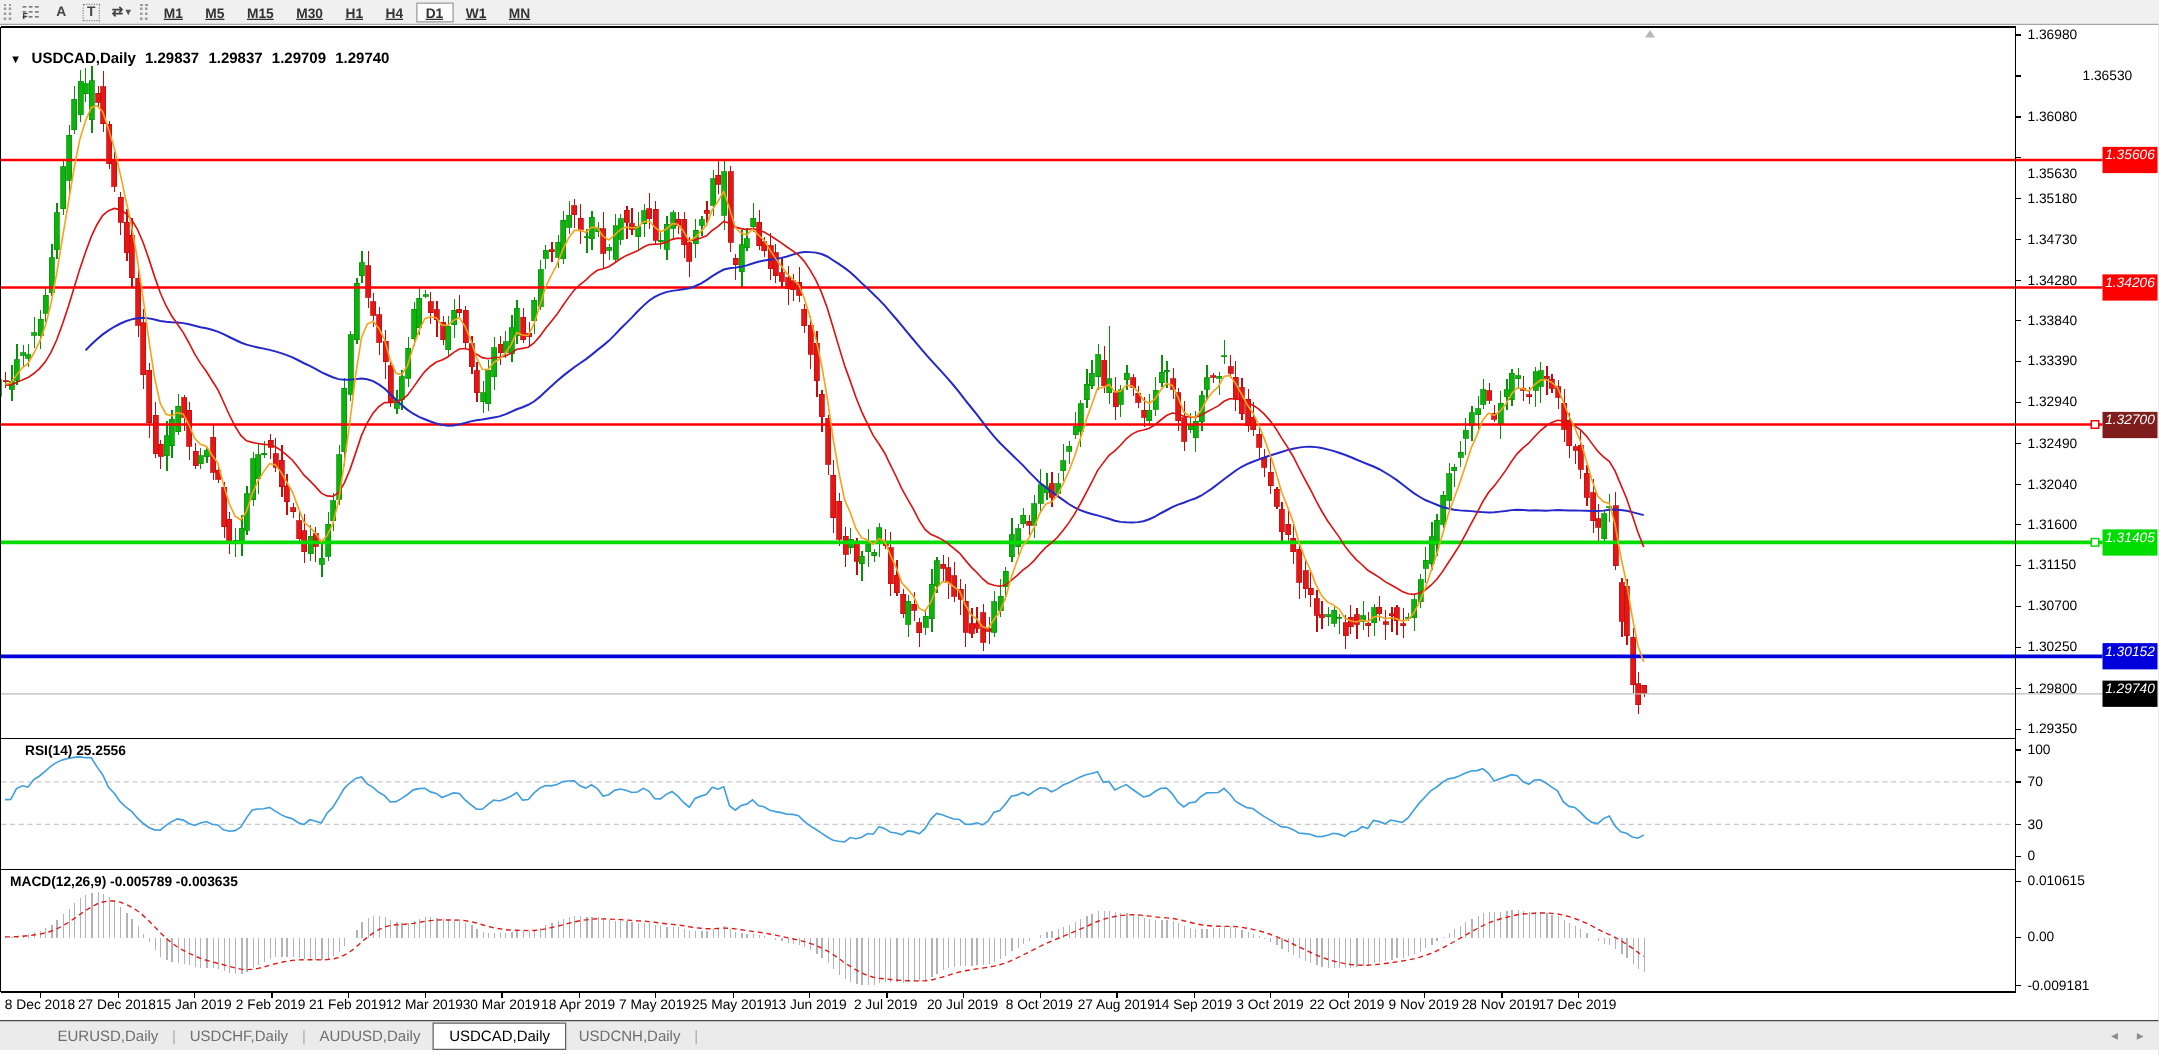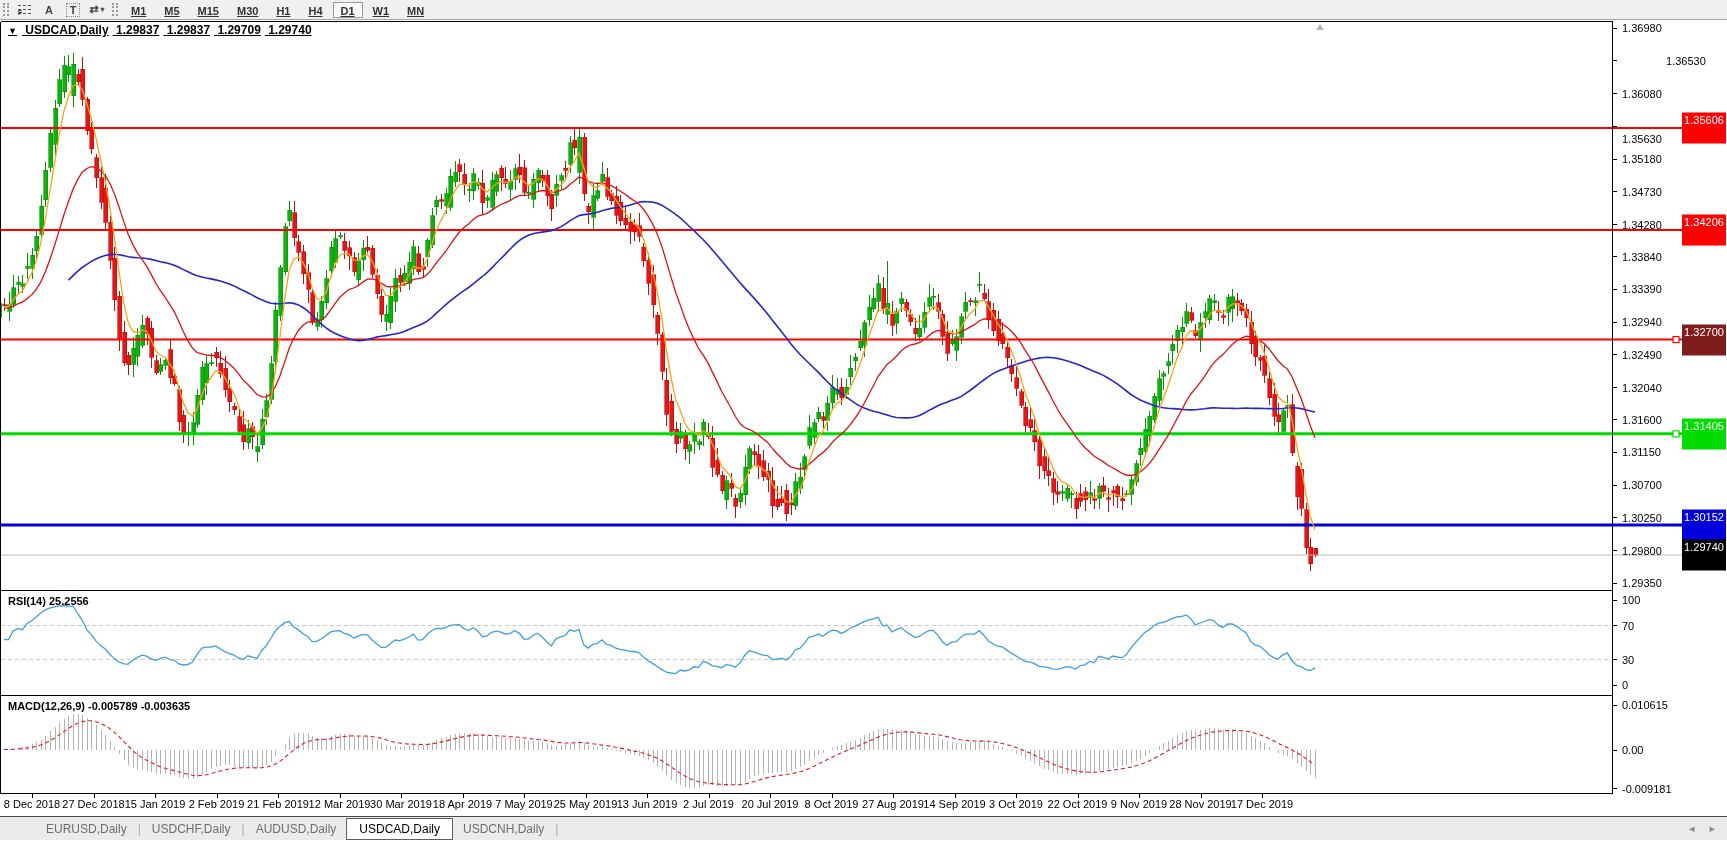--- a/index.html
+++ b/index.html
@@ -16,28 +16,28 @@
   .tool-btn { min-width:24px; height:17px; display:flex; align-items:center; justify-content:center;
               color:#444; font-size:11px; font-weight:700; cursor:default; padding:0 4px; }
   .tool-btn svg { display:block; }
   .tf-btn { padding:1px 7px; height:16px; line-height:14px; font-size:11px; font-weight:700;
             color:#333; margin:0 1px; border:1px solid transparent;text-decoration:underline; }
   .tf-btn.active { background:#fbfbfb; border:1px solid #999; }
   .dropdown-caret { font-size:8px; color:#555; margin-left:2px; }
   
   #chart-svg { position:absolute; left:0; top:0; }
   .ovl { position:absolute; white-space:nowrap; }
-  #chart-title { left:8px; top:23px; font-size:12px; font-weight:700; color:#000;text-decoration:underline; }
+  #chart-title { left:8px; top:39px; font-size:12px; font-weight:700; color:#000; }
   #chart-title .caret { font-size:9px; margin-right:5px; }
   #chart-title span { margin-right:4px; }
   .panel-label { font-size:11px; font-weight:700; color:#000; }
   .axis-label { position:absolute; left:1622px; font-size:11px; color:#000;
                 transform:translateY(-50%); }
-  .chip { position:absolute; left:1682px; width:44px; height:31px; line-height:15px;
-          font-size:11px; color:#fff; text-align:center; transform:translateY(-50%); }
+  .chip { position:absolute; left:1682px; width:44px; height:21px; line-height:15px;
+          font-size:11px; color:#fff; text-align:center; transform:translateY(-50%);font-style:italic; }
   .date-label { position:absolute; top:798px; font-size:11px; color:#000;
                 transform:translateX(-50%); }
   
   #tabbar { position:absolute; left:0; top:816px; width:1727px; height:24px;
             background:#ebebeb; border-top:1px solid #4a4a4a;
             display:flex; align-items:center; padding-left:36px; }
   .tab { padding:4px 10px; font-size:12px; color:#6e6e6e; cursor:default; }
   .tab.active { background:#fff; border:1px solid #5f5f5f; color:#000; padding:3px 12px; }
   .tabsep { color:#aaa; font-size:12px; padding:0 1px; }
   #tab-arrows { position:absolute; right:6px; top:822px; color:#8c8c8c; font-size:11px; }
@@ -745,21 +745,21 @@
 
   <div id="chart-title" class="ovl">
     <span class="caret">▼</span>
     <span>USDCAD,Daily</span>
     <span>1.29837</span>
     <span>1.29837</span>
     <span>1.29709</span>
     <span>1.29740</span>
   </div>
 
-  <div id="rsi-label" class="ovl panel-label" style="left:8px;top:595px;text-align:center;">
+  <div id="rsi-label" class="ovl panel-label" style="left:20px;top:595px;text-align:center;">
     <span>RSI(14)</span>
     <span>25.2556</span>
   </div>
 
   <div id="macd-label" class="ovl panel-label" style="left:8px;top:700px;">
     <span>MACD(12,26,9)</span>
     <span>-0.005789 -0.003635</span>
   </div>
 
   <div id="axis-holder">

